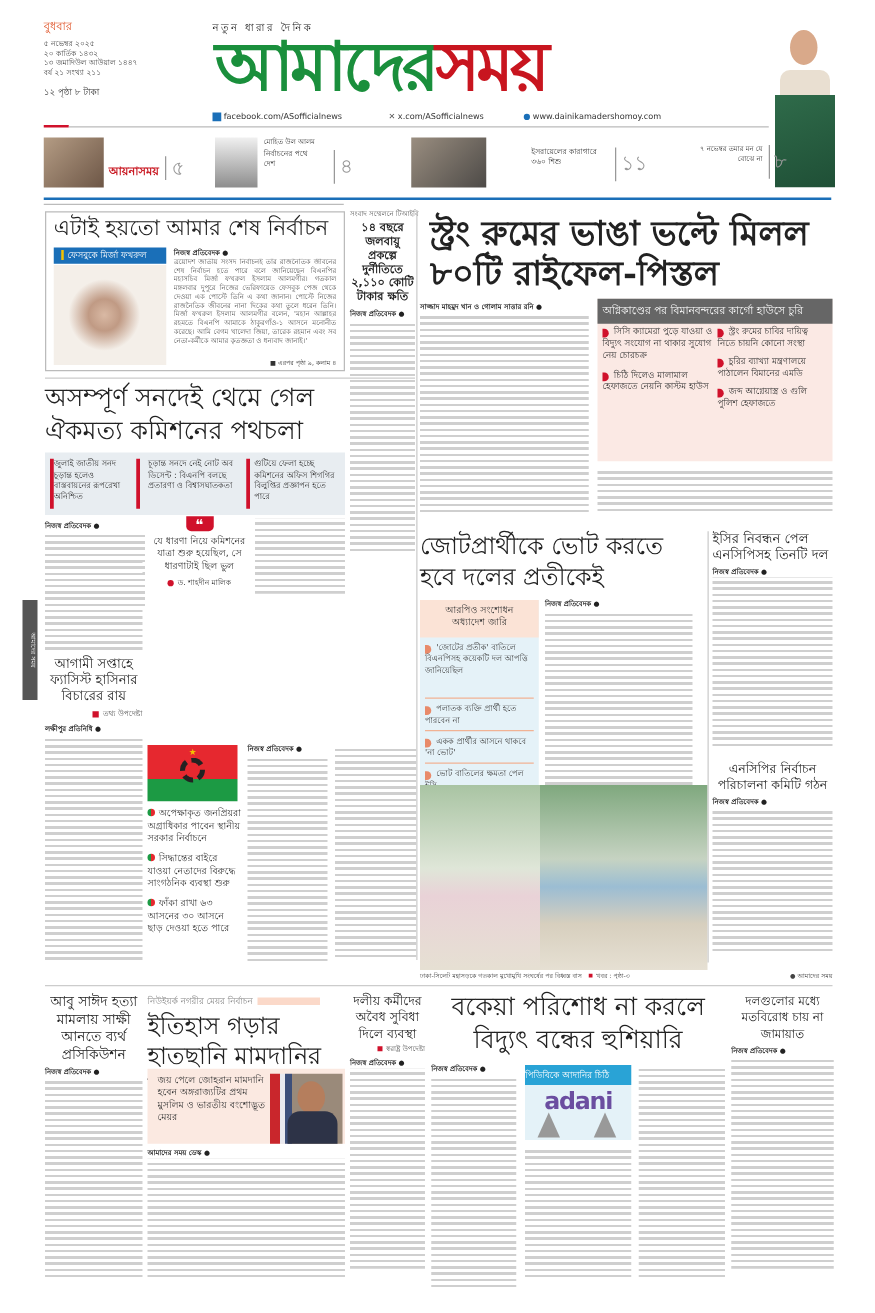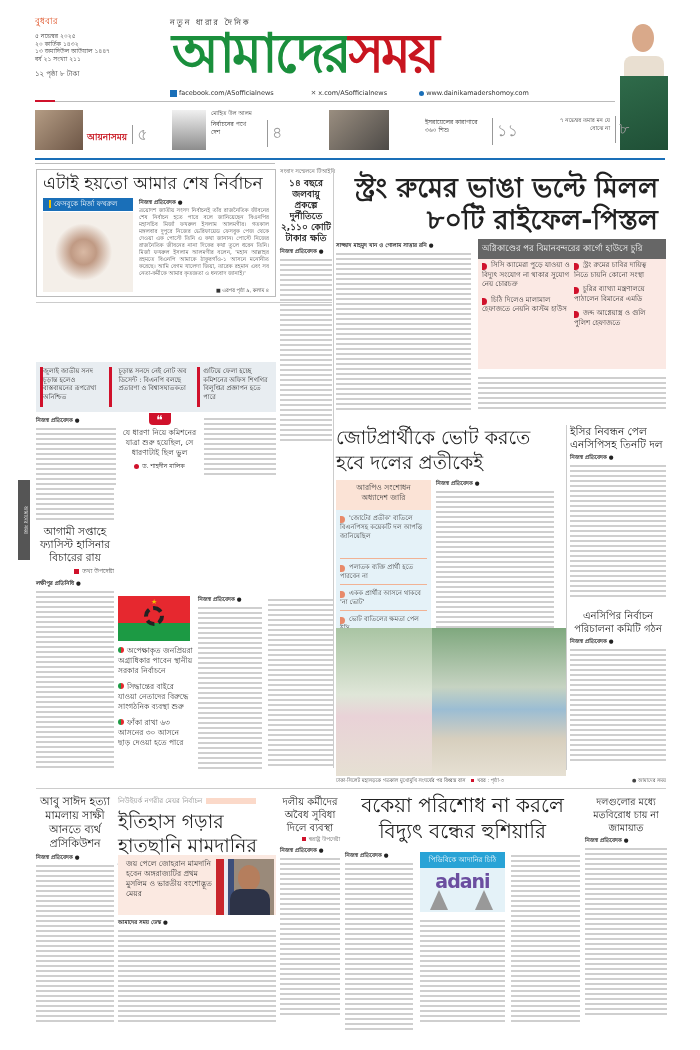--- a/index.html
+++ b/index.html
@@ -85,41 +85,42 @@
 </div>
 
 <div class="abs" style="left:280px;top:168px;width:52px;height:250px">
   <div style="font-size:5.5px;color:#555;white-space:nowrap">সংবাদ সম্মেলনে টিআইবি</div>
   <div class="hl" style="font-size:9px;font-weight:bold;text-align:center;line-height:11px;margin:2px 0 4px">১৪ বছরে জলবায়ু প্রকল্পে দুর্নীতিতে ২,১১০ কোটি টাকার ক্ষতি</div>
   <div class="byline">নিজস্ব প্রতিবেদক ●</div>
   <div class="body-text fill-lines" style="height:185px"></div>
 </div>
 
 <div class="abs" style="left:336px;top:172px;width:330px;height:250px">
-  <div class="hl" style="font-size:27px;font-weight:bold;text-align:right;line-height:32px;padding:0 8px;font-family:'DejaVu Serif',serif">স্ট্রং রুমের ভাঙা ভল্টে মিলল ৮০টি রাইফেল-পিস্তল</div>
+  <div class="hl" style="font-size:27px;font-weight:bold;text-align:left;line-height:32px;padding:0 8px;font-family:'DejaVu Serif',serif">স্ট্রং রুমের ভাঙা ভল্টে মিলল ৮০টি রাইফেল-পিস্তল</div>
   <div class="abs" style="left:0;top:70px;width:135px">
     <div class="byline">সাজ্জাদ মাহমুদ খান ও গোলাম সাত্তার রনি ●</div>
     <div class="body-text fill-lines" style="height:160px"></div>
   </div>
   <div class="abs" style="left:142px;top:67px;width:188px;height:130px;background:#fbe9e4">
     <div style="background:#666;color:#fff;font-size:8.5px;padding:3px 4px;white-space:nowrap;overflow:hidden">অগ্নিকাণ্ডের পর বিমানবন্দরের কার্গো হাউসে চুরি</div>
     <div class="abs" style="left:4px;top:22px;width:88px;font-size:7px;line-height:9.5px;color:#333">
       <div style="margin-bottom:6px"><span class="bullet-red"></span><span>সিসি ক্যামেরা পুড়ে যাওয়া ও বিদ্যুৎ সংযোগ না থাকার সুযোগ নেয় চোরচক্র</span></div>
       <div><span class="bullet-red"></span><span>চিঠি দিলেও মালামাল হেফাজতে নেয়নি কাস্টম হাউস</span></div>
     </div>
     <div class="abs" style="left:96px;top:22px;width:88px;font-size:7px;line-height:9.5px;color:#333">
       <div style="margin-bottom:5px"><span class="bullet-red"></span><span>স্ট্রং রুমের চাবির দায়িত্ব নিতে চায়নি কোনো সংস্থা</span></div>
       <div style="margin-bottom:5px"><span class="bullet-red"></span><span>চুরির ব্যাখ্যা মন্ত্রণালয়ে পাঠালেন বিমানের এমডি</span></div>
       <div><span class="bullet-red"></span><span>জব্দ আগ্নেয়াস্ত্র ও গুলি পুলিশ হেফাজতে</span></div>
     </div>
   </div>
   <div class="abs body-text fill-lines" style="left:142px;top:202px;width:188px;height:38px"></div>
 </div>
 
 <div class="abs" style="left:36px;top:305px;width:296px;height:175px">
+  <div class="hl" style="font-size:20px;line-height:26px;width:240px">অসম্পূর্ণ সনদেই থেমে গেল ঐকমত্য কমিশনের পথচলা</div>
   <div class="abs" style="left:0;top:57px;width:240px;height:50px;background:#e8edf1;display:flex;padding:5px 4px">
     <div style="flex:1;font-size:6.5px;line-height:8.5px;color:#333;border-left:3px solid #d0112b;padding-left:0;margin-right:4px">জুলাই জাতীয় সনদ চূড়ান্ত হলেও বাস্তবায়নের রূপরেখা অনিশ্চিত</div>
     <div style="flex:1.2;font-size:6.5px;line-height:8.5px;color:#333;border-left:3px solid #d0112b;padding-left:6px;margin-right:4px">চূড়ান্ত সনদে নেই নোট অব ডিসেন্ট : বিএনপি বলছে প্রতারণা ও বিশ্বাসঘাতকতা</div>
     <div style="flex:1.1;font-size:6.5px;line-height:8.5px;color:#333;border-left:3px solid #d0112b;padding-left:3px">গুটিয়ে ফেলা হচ্ছে কমিশনের অফিস শিগগির বিলুপ্তির প্রজ্ঞাপন হতে পারে</div>
   </div>
   <div class="abs" style="left:0;top:112px;width:80px">
     <div class="byline">নিজস্ব প্রতিবেদক ●</div>
     <div class="body-text fill-lines" style="height:60px"></div>
   </div>
   <div class="abs" style="left:86px;top:108px;width:75px;text-align:center">
@@ -221,21 +222,21 @@
   <div class="body-text fill-lines" style="height:160px"></div>
 </div>
 
 <div class="abs" style="left:345px;top:792px;width:235px;height:240px">
   <div class="hl" style="font-size:20px;line-height:26px;text-align:center">বকেয়া পরিশোধ না করলে বিদ্যুৎ বন্ধের হুশিয়ারি</div>
   <div class="abs" style="left:0;top:60px;width:68px">
     <div class="byline">নিজস্ব প্রতিবেদক ●</div>
     <div class="body-text fill-lines" style="height:170px"></div>
   </div>
   <div class="abs" style="left:75px;top:60px;width:85px;height:60px;background:#e4f2f8">
-    <div style="background:#29a3d6;color:#fff;font-size:7px;text-align:center;padding:2px 0;white-space:nowrap">পিডিবিকে আদানির চিঠি</div>
+    <div style="background:#29a3d6;color:#fff;font-size:7px;text-align:left;padding:2px 0;white-space:nowrap">পিডিবিকে আদানির চিঠি</div>
     <div style="font-size:19px;font-weight:bold;color:#6b4ea0;text-align:center;margin-top:2px;letter-spacing:-1px">adani</div>
     <div style="position:absolute;left:10px;top:38px;width:0;height:0;border-left:9px solid transparent;border-right:9px solid transparent;border-bottom:20px solid #999"></div>
     <div style="position:absolute;left:55px;top:38px;width:0;height:0;border-left:9px solid transparent;border-right:9px solid transparent;border-bottom:20px solid #999"></div>
   </div>
   <div class="abs body-text fill-lines" style="left:75px;top:125px;width:85px;height:105px"></div>
   <div class="abs body-text fill-lines" style="left:166px;top:60px;width:69px;height:170px"></div>
 </div>
 
 <div class="abs" style="left:585px;top:795px;width:82px;height:235px">
   <div class="hl" style="font-size:9.5px;line-height:13px;text-align:center">দলগুলোর মধ্যে মতবিরোধ চায় না জামায়াত</div>

